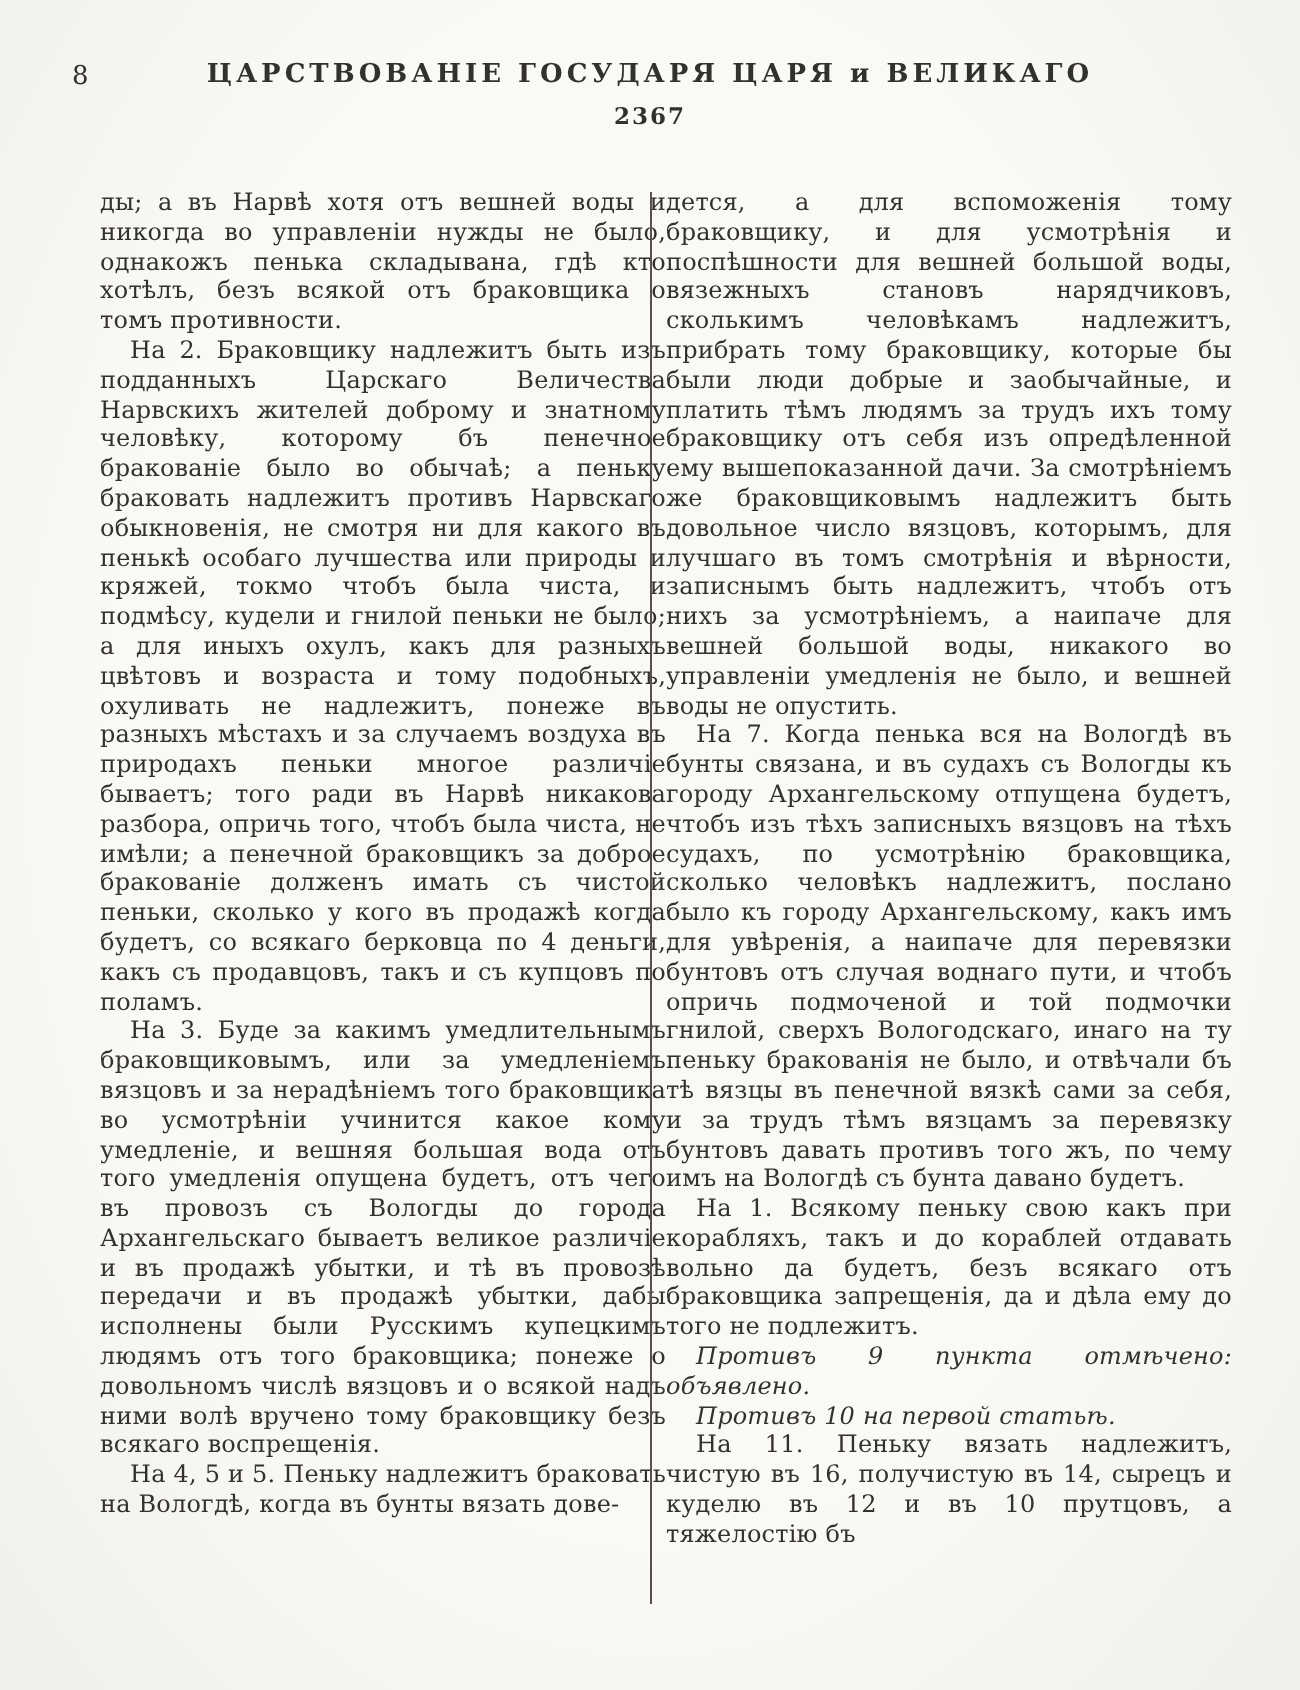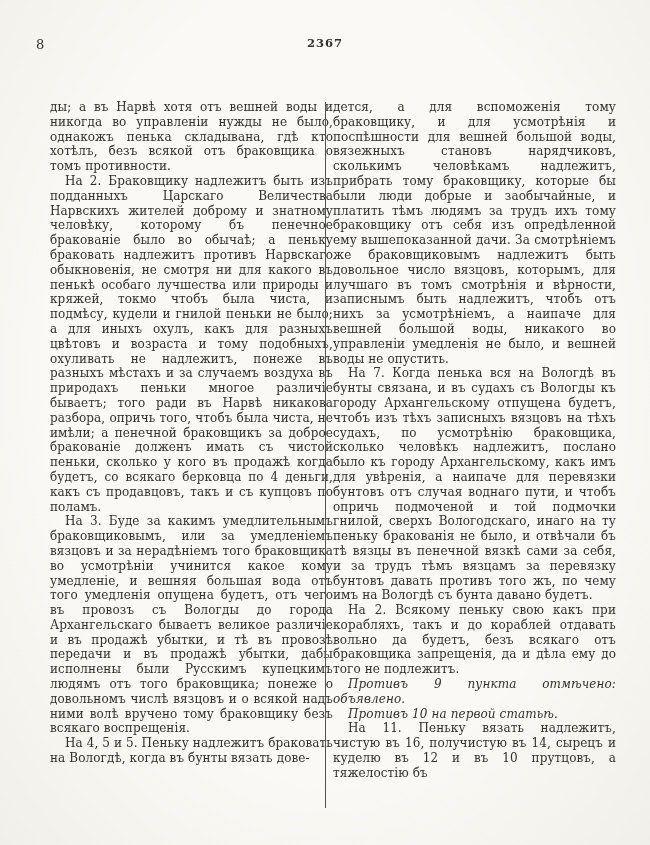--- a/index.html
+++ b/index.html
@@ -81,38 +81,39 @@
     font-style: italic;
   }
 </style>
 </head>
 <body>
 
 <div class="page">
 
   <header class="page-header">
     <span class="page-number">8</span>
+    <div class="header-title">ЦАРСТВОВАНІЕ ГОСУДАРЯ ЦАРЯ и ВЕЛИКАГО</div>
     <div class="year">2367</div>
   </header>
 
   <div class="columns">
 
     <div class="col col-left">
       <p class="para noindent">ды; а въ Нарвѣ хотя отъ вешней воды и никогда во управленіи нужды не было, однакожъ пенька складывана, гдѣ кто хотѣлъ, безъ всякой отъ браковщика о томъ противности.</p>
       <p class="para">На 2. Браковщику надлежитъ быть изъ подданныхъ Царскаго Величества Нарвскихъ жителей доброму и знатному человѣку, которому бъ пенечное бракованіе было во обычаѣ; а пеньку браковать надлежитъ противъ Нарвскаго обыкновенія, не смотря ни для какого въ пенькѣ особаго лучшества или природы и кряжей, токмо чтобъ была чиста, и подмѣсу, кудели и гнилой пеньки не было; а для иныхъ охулъ, какъ для разныхъ цвѣтовъ и возраста и тому подобныхъ, охуливать не надлежитъ, понеже въ разныхъ мѣстахъ и за случаемъ воздуха въ природахъ пеньки многое различіе бываетъ; того ради въ Нарвѣ никакова разбора, опричь того, чтобъ была чиста, не имѣли; а пенечной браковщикъ за доброе бракованіе долженъ имать съ чистой пеньки, сколько у кого въ продажѣ когда будетъ, со всякаго берковца по 4 деньги, какъ съ продавцовъ, такъ и съ купцовъ по поламъ.</p>
       <p class="para">На 3. Буде за какимъ умедлительнымъ браковщиковымъ, или за умедленіемъ вязцовъ и за нерадѣніемъ того браковщика во усмотрѣніи учинится какое кому умедленіе, и вешняя большая вода отъ того умедленія опущена будетъ, отъ чего въ провозъ съ Вологды до города Архангельскаго бываетъ великое различіе и въ продажѣ убытки, и тѣ въ провозѣ передачи и въ продажѣ убытки, дабы исполнены были Русскимъ купецкимъ людямъ отъ того браковщика; понеже о довольномъ числѣ вязцовъ и о всякой надъ ними волѣ вручено тому браковщику безъ всякаго воспрещенія.</p>
       <p class="para">На 4, 5 и 5. Пеньку надлежитъ браковать на Вологдѣ, когда въ бунты вязать дове-</p>
     </div>
 
     <div class="divider"></div>
 
     <div class="col col-right">
       <p class="para noindent">дется, а для вспоможенія тому браковщику, и для усмотрѣнія и поспѣшности для вешней большой воды, вязежныхъ становъ нарядчиковъ, сколькимъ человѣкамъ надлежитъ, прибрать тому браковщику, которые бы были люди добрые и заобычайные, и платить тѣмъ людямъ за трудъ ихъ тому браковщику отъ себя изъ опредѣленной ему вышепоказанной дачи. За смотрѣніемъ же браковщиковымъ надлежитъ быть довольное число вязцовъ, которымъ, для лучшаго въ томъ смотрѣнія и вѣрности, записнымъ быть надлежитъ, чтобъ отъ нихъ за усмотрѣніемъ, а наипаче для вешней большой воды, никакого во управленіи умедленія не было, и вешней воды не опустить.</p>
       <p class="para">На 7. Когда пенька вся на Вологдѣ въ бунты связана, и въ судахъ съ Вологды къ городу Архангельскому отпущена будетъ, чтобъ изъ тѣхъ записныхъ вязцовъ на тѣхъ судахъ, по усмотрѣнію браковщика, сколько человѣкъ надлежитъ, послано было къ городу Архангельскому, какъ имъ для увѣренія, а наипаче для перевязки бунтовъ отъ случая воднаго пути, и чтобъ опричь подмоченой и той подмочки гнилой, сверхъ Вологодскаго, инаго на ту пеньку бракованія не было, и отвѣчали бъ тѣ вязцы въ пенечной вязкѣ сами за себя, и за трудъ тѣмъ вязцамъ за перевязку бунтовъ давать противъ того жъ, по чему имъ на Вологдѣ съ бунта давано будетъ.</p>
-      <p class="para">На 2. Всякому пеньку свою какъ при корабляхъ, такъ и до кораблей отдавать вольно да будетъ, безъ всякаго отъ браковщика запрещенія, да и дѣла ему до того не подлежитъ.</p>
+      <p class="para">На 1. Всякому пеньку свою какъ при корабляхъ, такъ и до кораблей отдавать вольно да будетъ, безъ всякаго отъ браковщика запрещенія, да и дѣла ему до того не подлежитъ.</p>
       <p class="para italic">Противъ 9 пункта отмѣчено: объявлено.</p>
       <p class="para italic">Противъ 10 на первой статьѣ.</p>
       <p class="para">На 11. Пеньку вязать надлежитъ, чистую въ 16, получистую въ 14, сырецъ и куделю въ 12 и въ 10 прутцовъ, а тяжелостію бъ</p>
     </div>
 
   </div>
 
 </div>
 
 </body></html>

